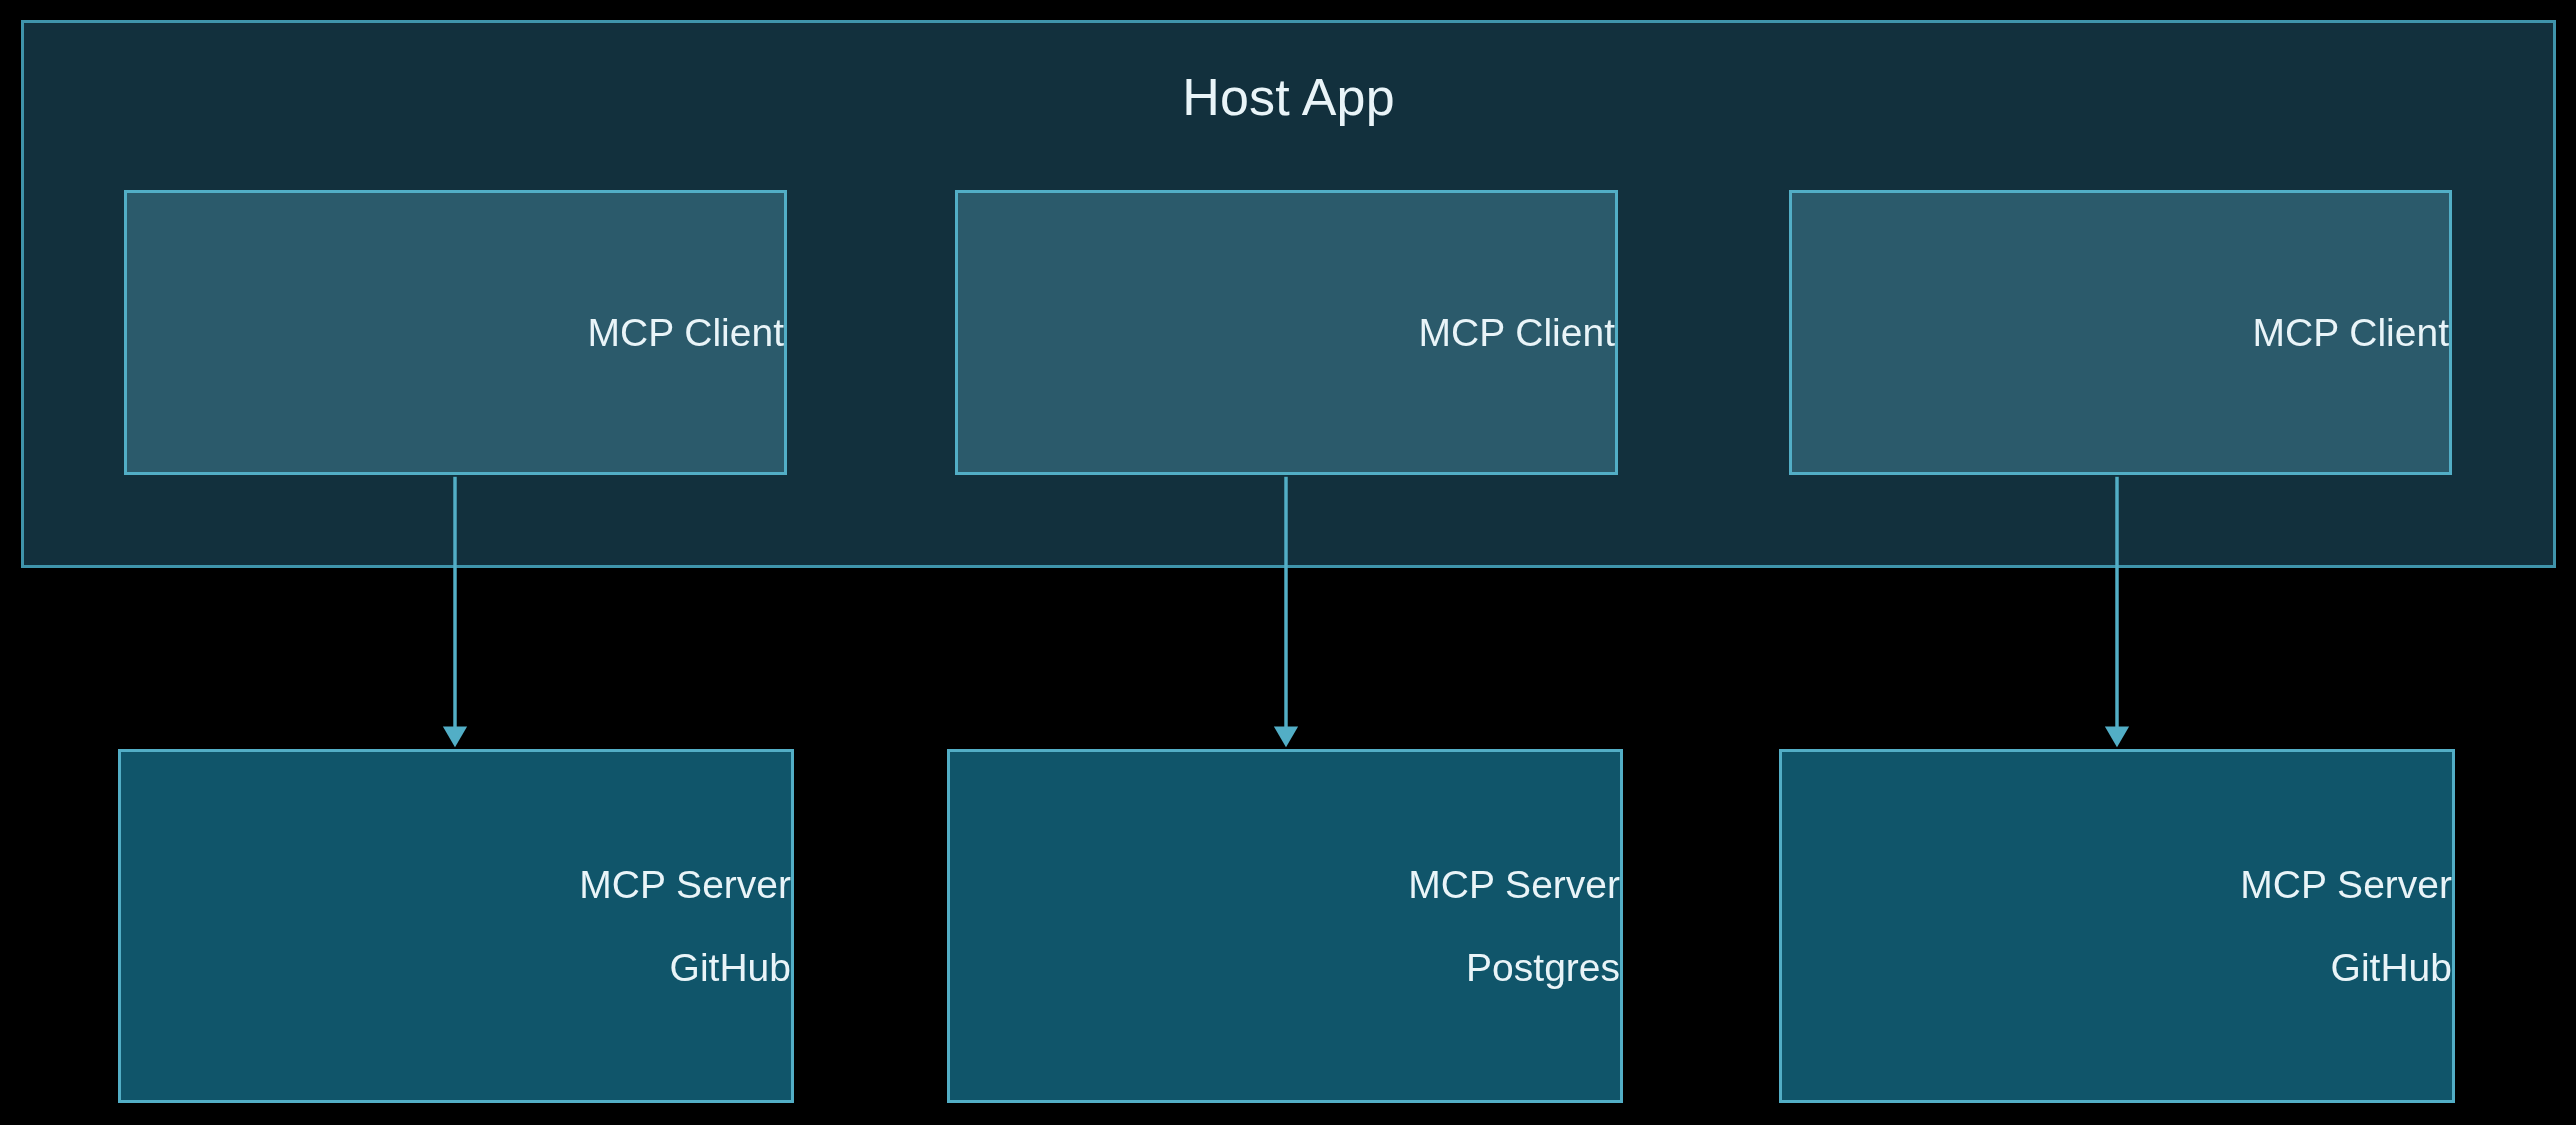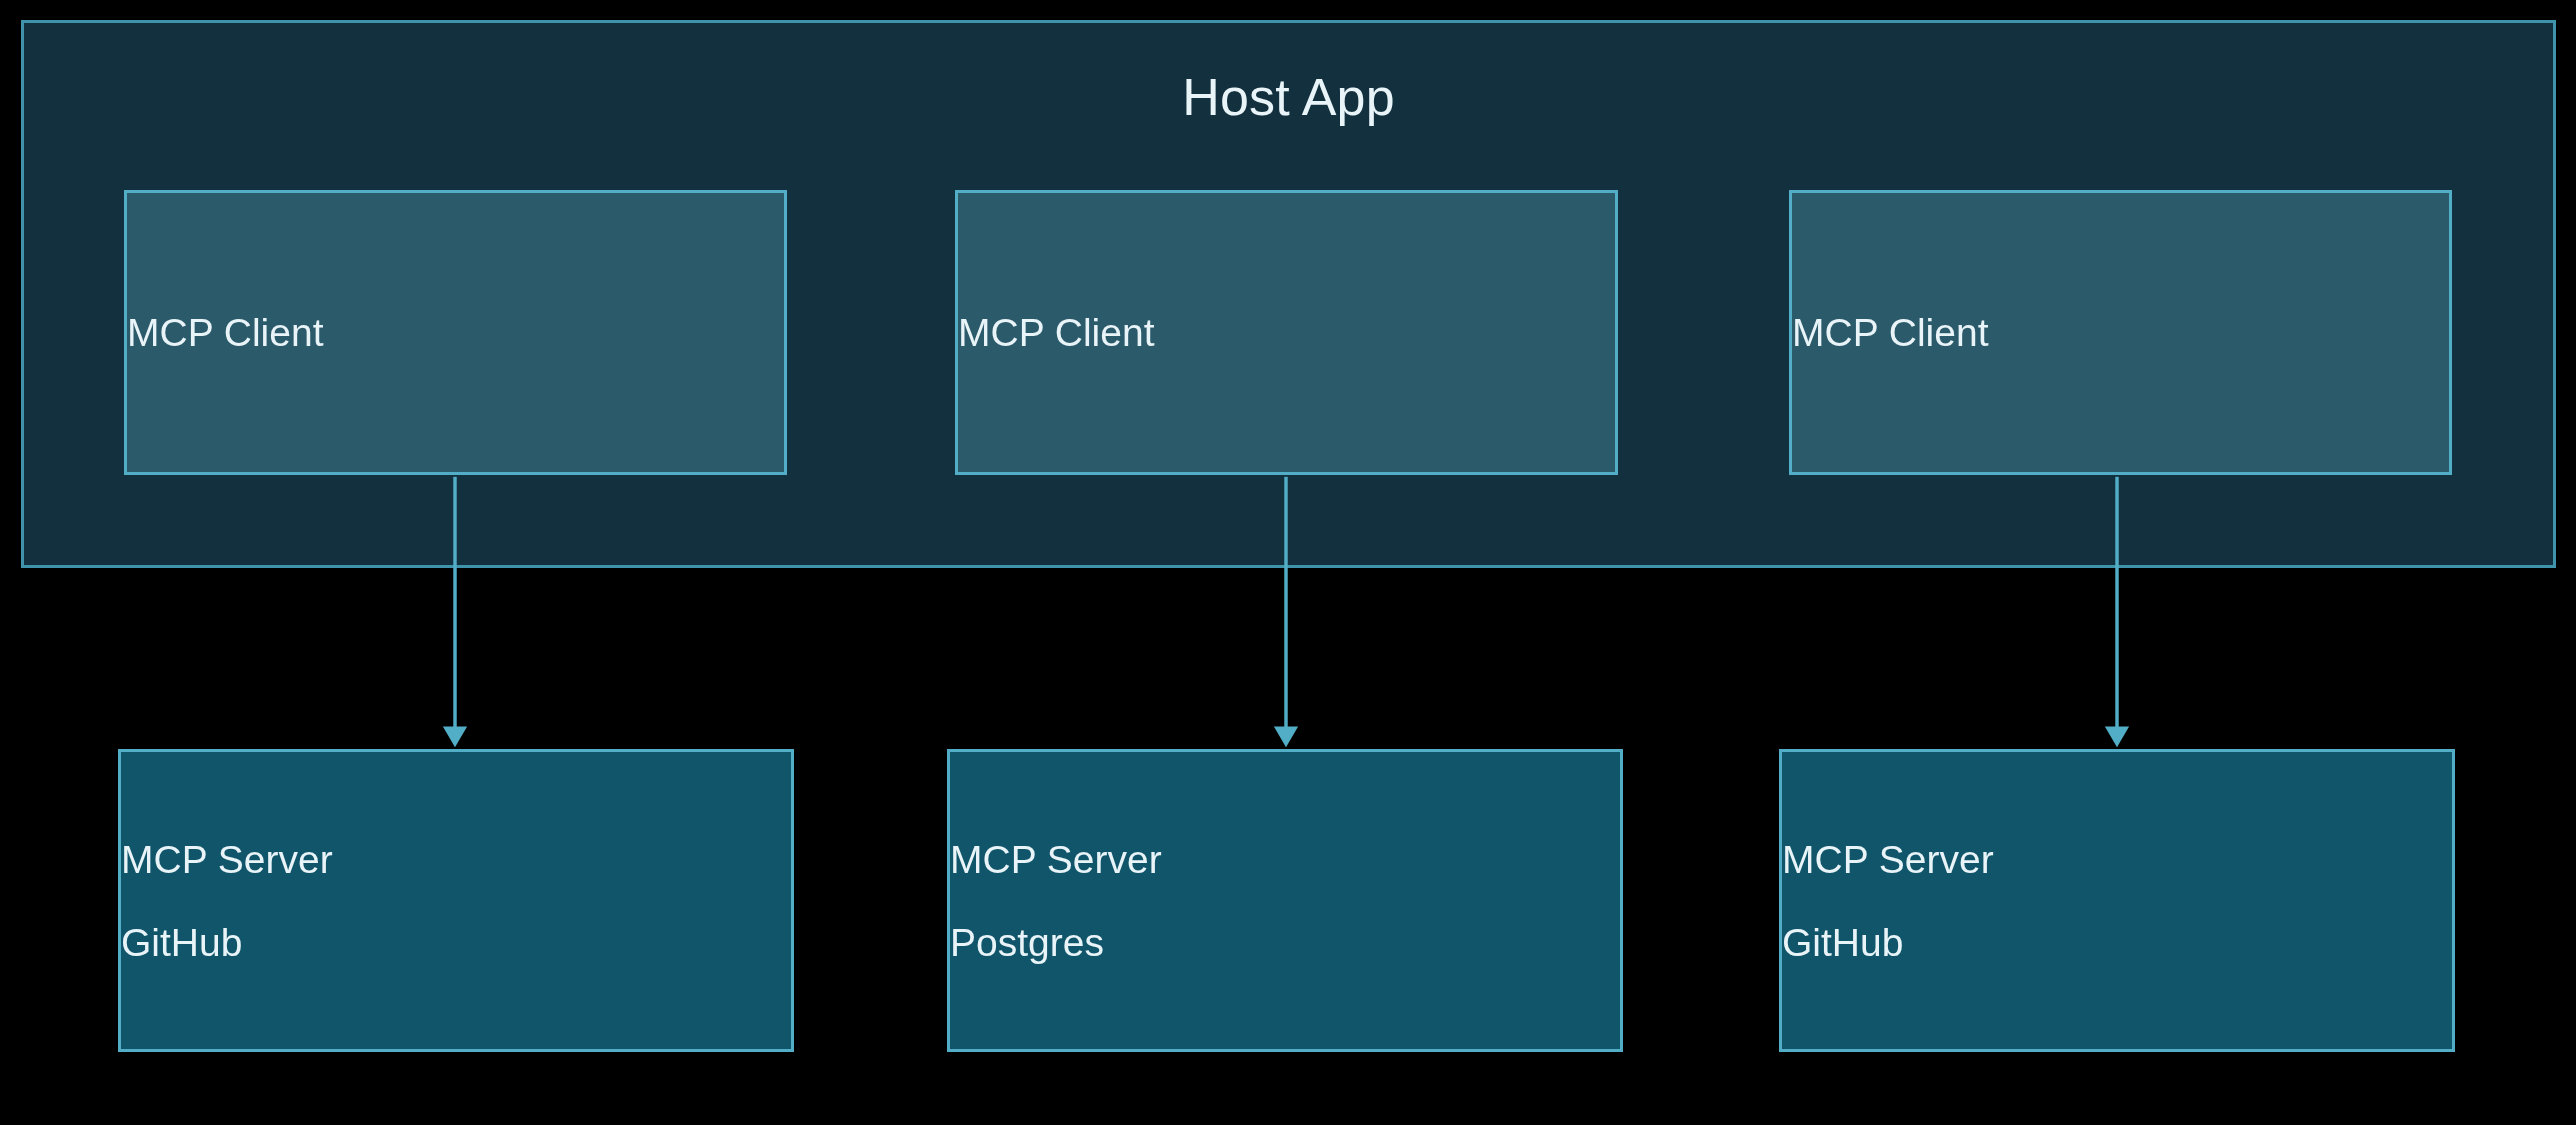--- a/index.html
+++ b/index.html
@@ -44,38 +44,38 @@
     letter-spacing: 0.2px;
     white-space: nowrap;
   }
 
   
   .node {
     position: absolute;
     box-sizing: border-box;
     display: flex;
     flex-direction: column;
-    align-items: flex-start;
+    align-items: flex-end;
     justify-content: center;
     text-align: center;
     border: 3.5px solid #52aec6;
   }
 
   .node-client {
     background: #2b5a6b;
     top: 190px;
     width: 663px;
     height: 285px;
   }
 
   .node-server {
     background: #10556a;
     top: 749px;
     width: 676px;
-    height: 303px;
+    height: 354px;
   }
 
   .node-line {
     font-size: 39px;
     line-height: 39px;
     color: #e9f4f8;
     white-space: nowrap;
   }
   .node-line + .node-line {
     margin-top: 44px;

